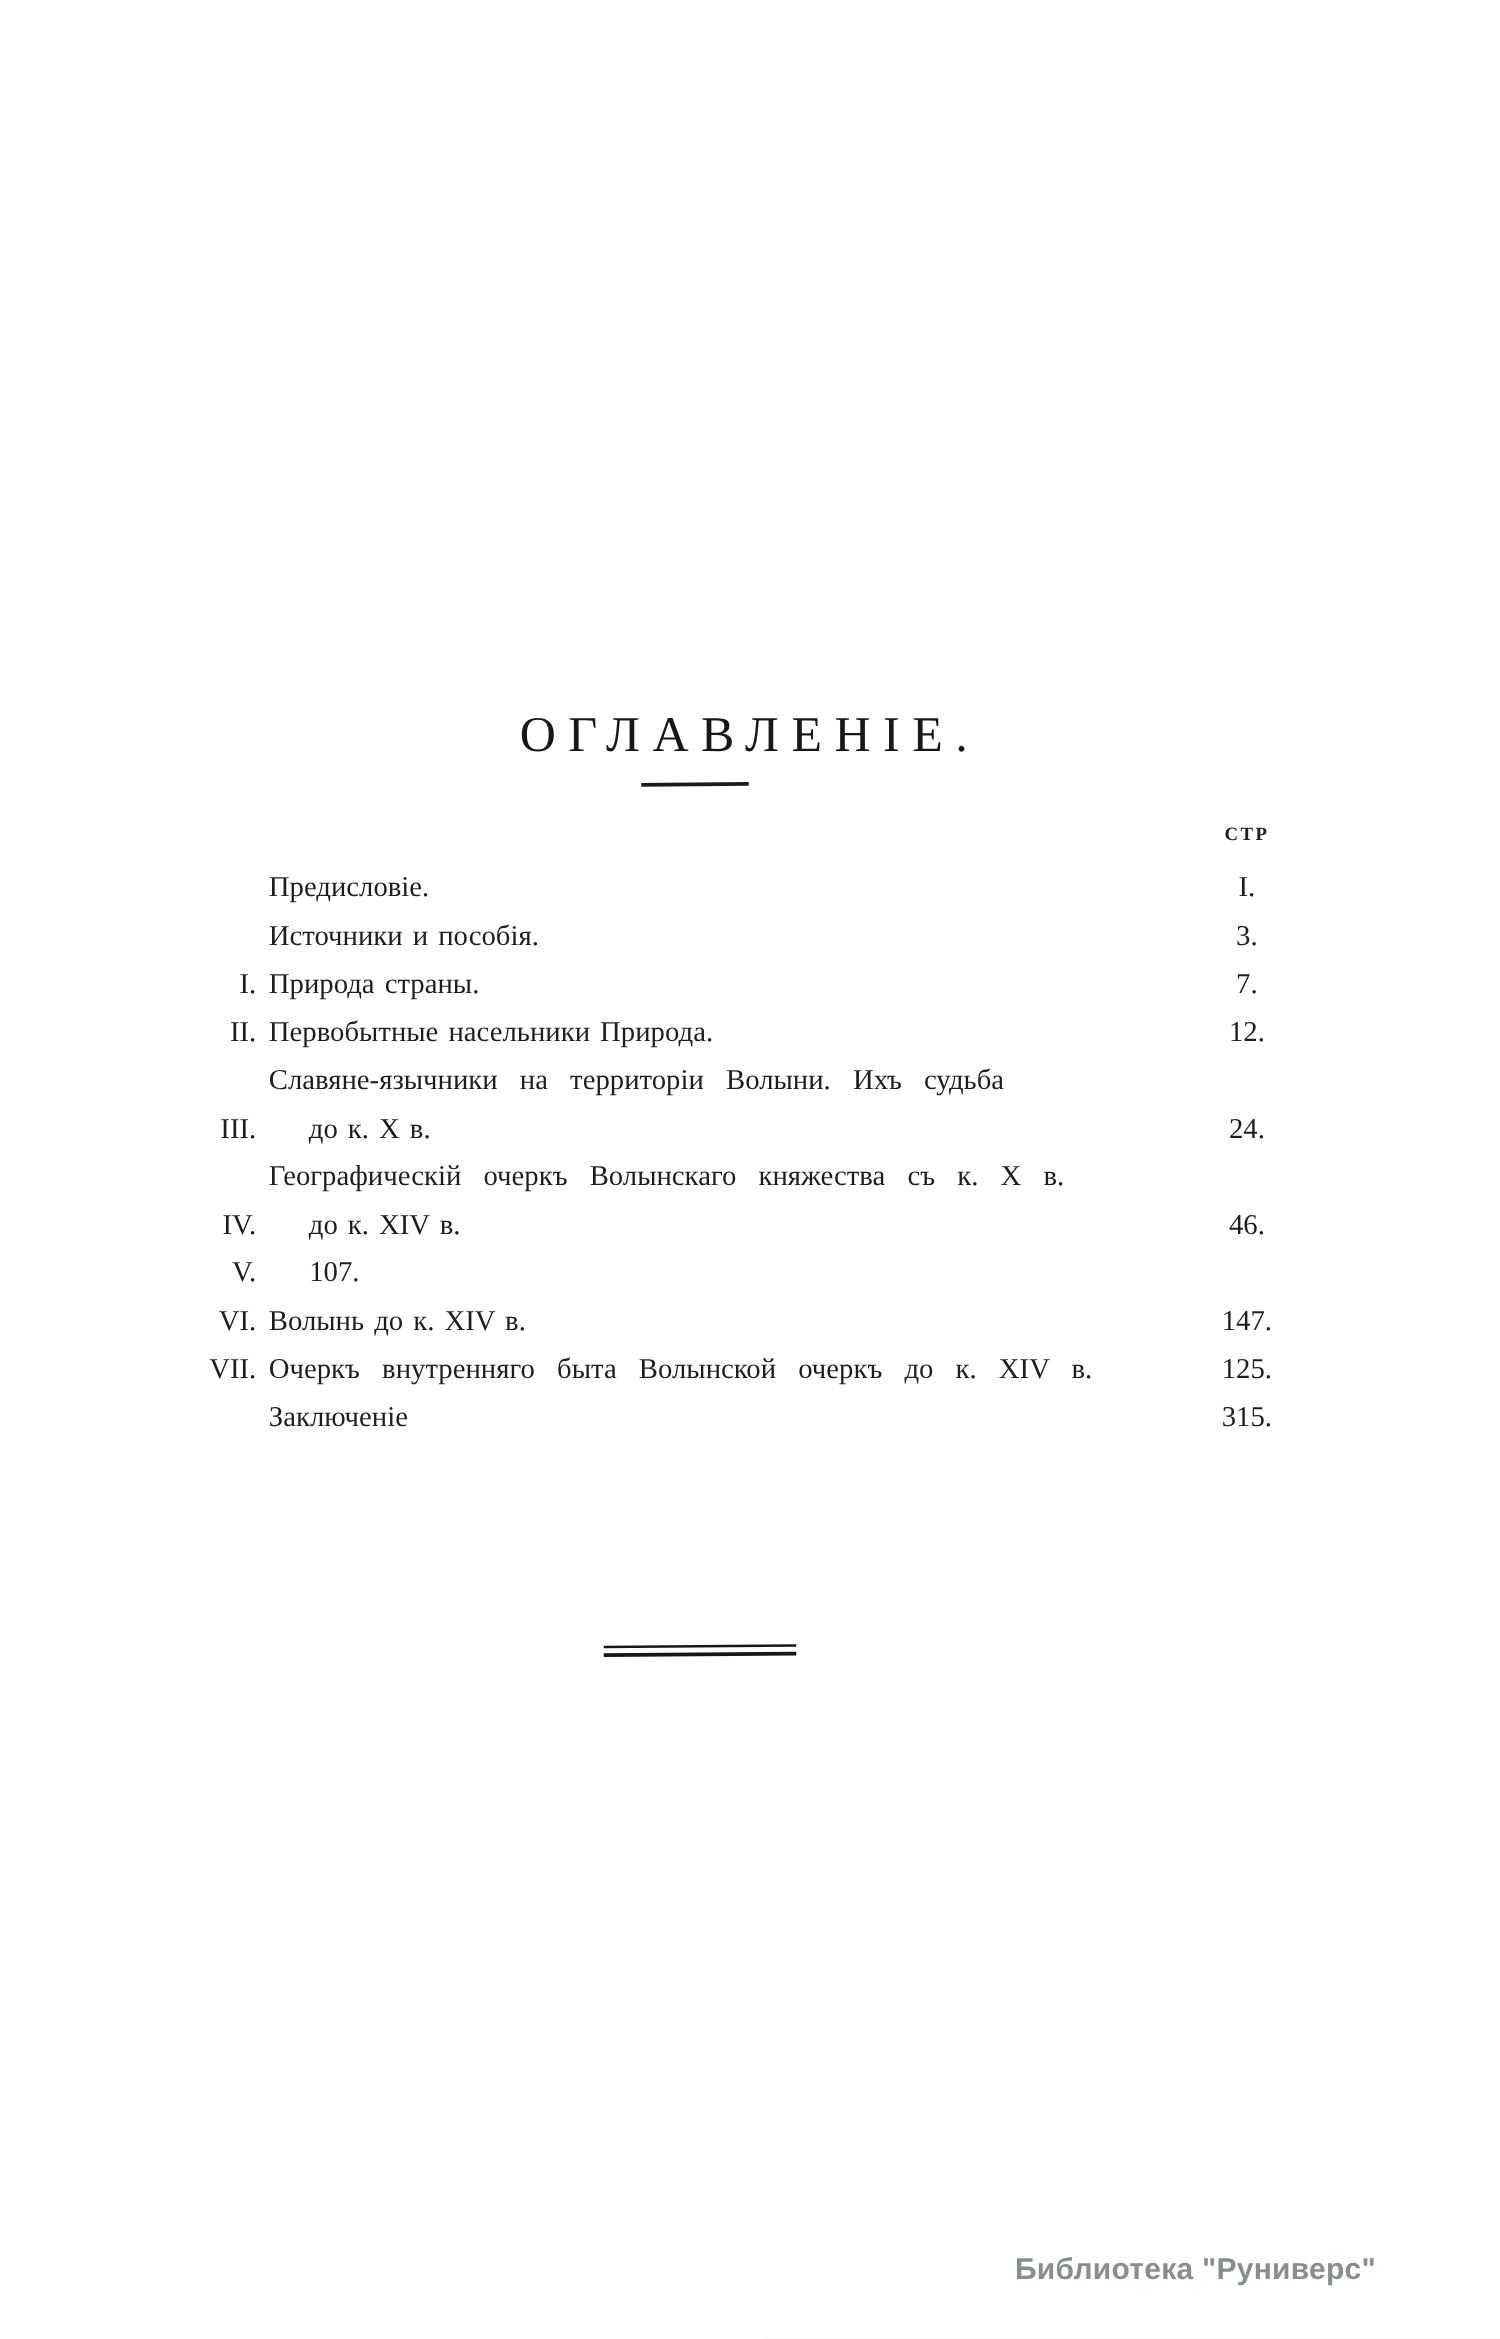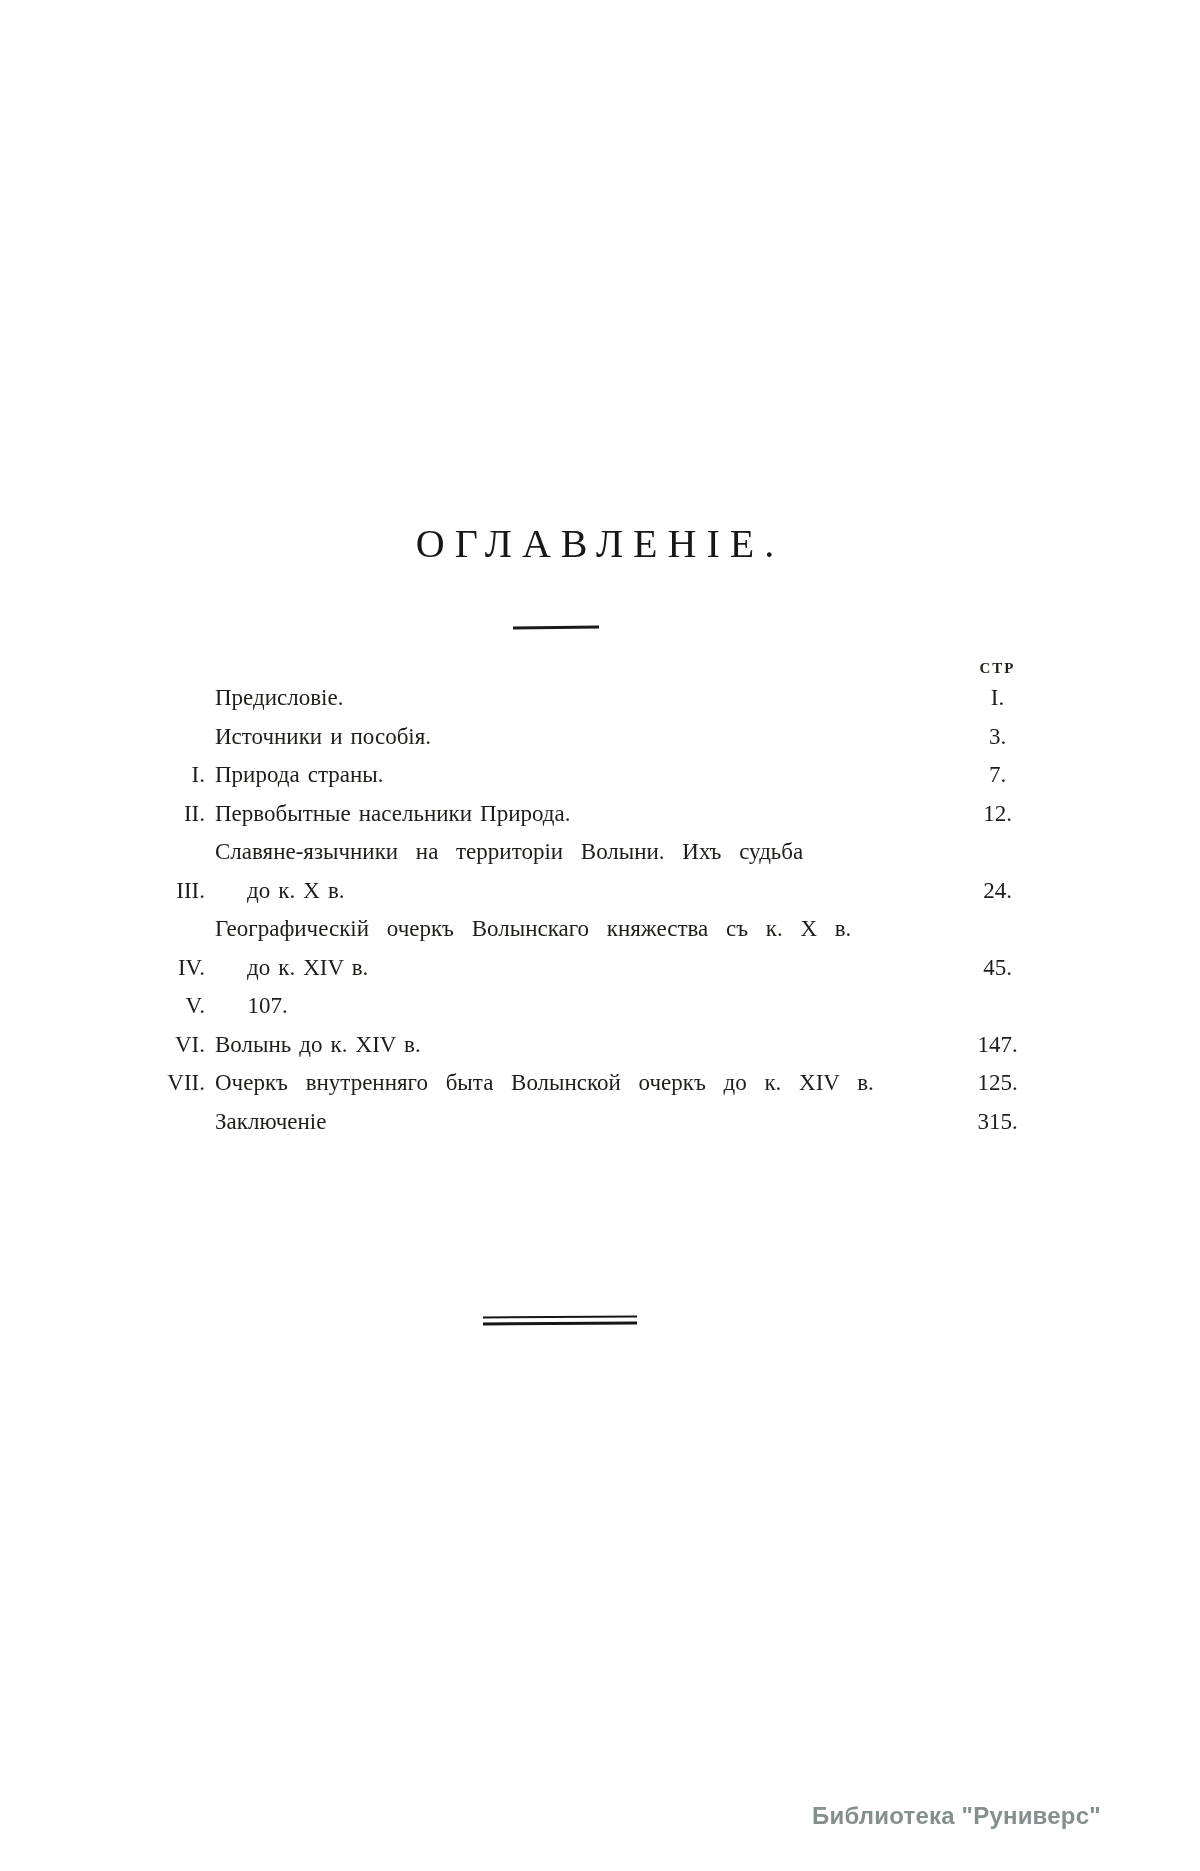--- a/index.html
+++ b/index.html
@@ -7,41 +7,41 @@
     position:relative;
     width:1200px;height:1871px;
     background:#ffffff;
     margin:0 auto;
     overflow:hidden;
     font-family:"Liberation Serif","DejaVu Serif",serif;
     color:#1f1d1a;
   }
   
   .doc-title{
-    position:absolute;top:520px;left:0;right:0;
+    position:absolute;top:564px;left:0;right:0;
     text-align:center;
     font-size:40px;
     letter-spacing:10px;
     font-weight:400;
     color:#191715;
   }
   .title-rule{
     position:absolute;top:626px;left:513px;
     width:86px;height:3px;
     background:#1a1a1a;
     transform:rotate(-0.5deg);
   }
   
   .toc{
     position:absolute;top:660px;left:150px;width:900px;
     font-size:23px;
   }
   .toc-header{
     display:flex;justify-content:flex-end;
-    margin-bottom:2px;
+    margin-bottom:14px;
   }
   .toc-header .col-str{
     width:105px;text-align:center;
     font-size:15px;font-weight:700;letter-spacing:2px;
     color:#232019;
   }
   .toc-row{
     display:flex;
     align-items:flex-end;
   }
@@ -140,21 +140,21 @@
             <div class="toc-line cont">до к. X в.</div>
           </div>
           <div class="toc-page">24.</div>
         </div>
         <div class="toc-row">
           <div class="toc-num">IV.</div>
           <div class="toc-text">
             <div class="toc-line spread">Географическій очеркъ Волынскаго княжества съ к. X в.</div>
             <div class="toc-line cont">до к. XIV в.</div>
           </div>
-          <div class="toc-page">45.</div>
+          <div class="toc-page">46.</div>
         </div>
         <div class="toc-row">
           <div class="toc-num">V.</div>
           <div class="toc-page">107.</div>
         </div>
         <div class="toc-row">
           <div class="toc-num">VI.</div>
           <div class="toc-text">
             <div class="toc-line">Волынь до к. XIV в.</div>
           </div>

